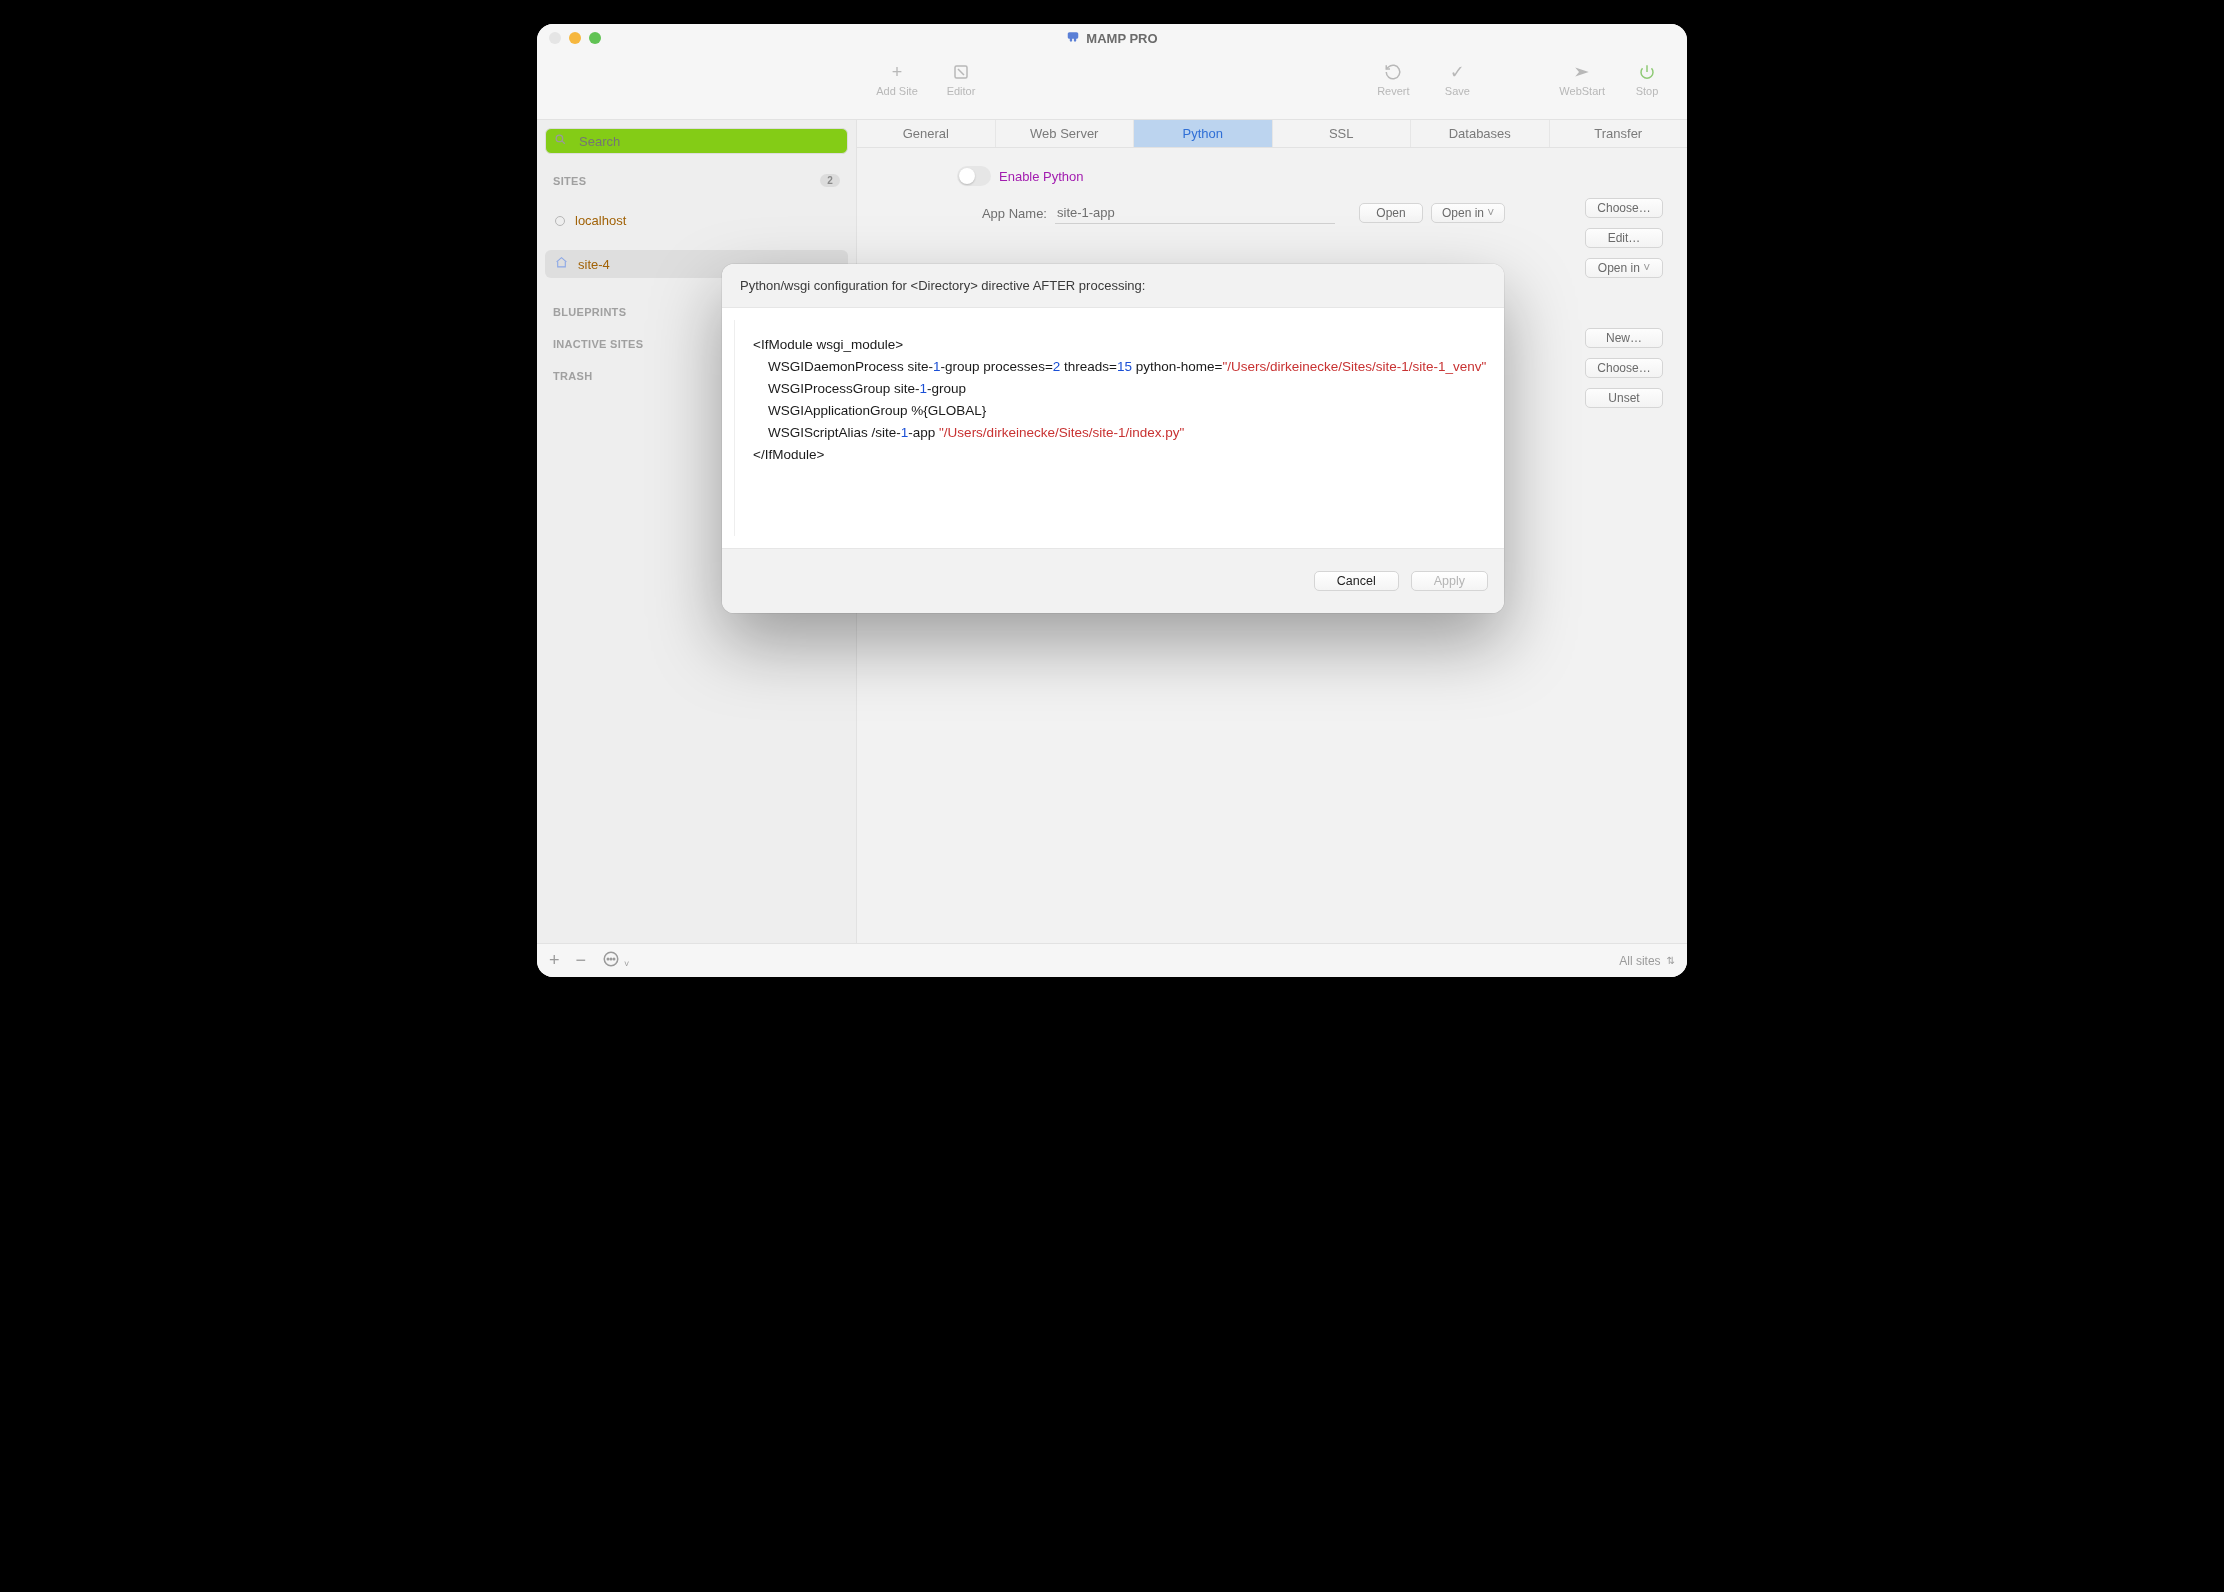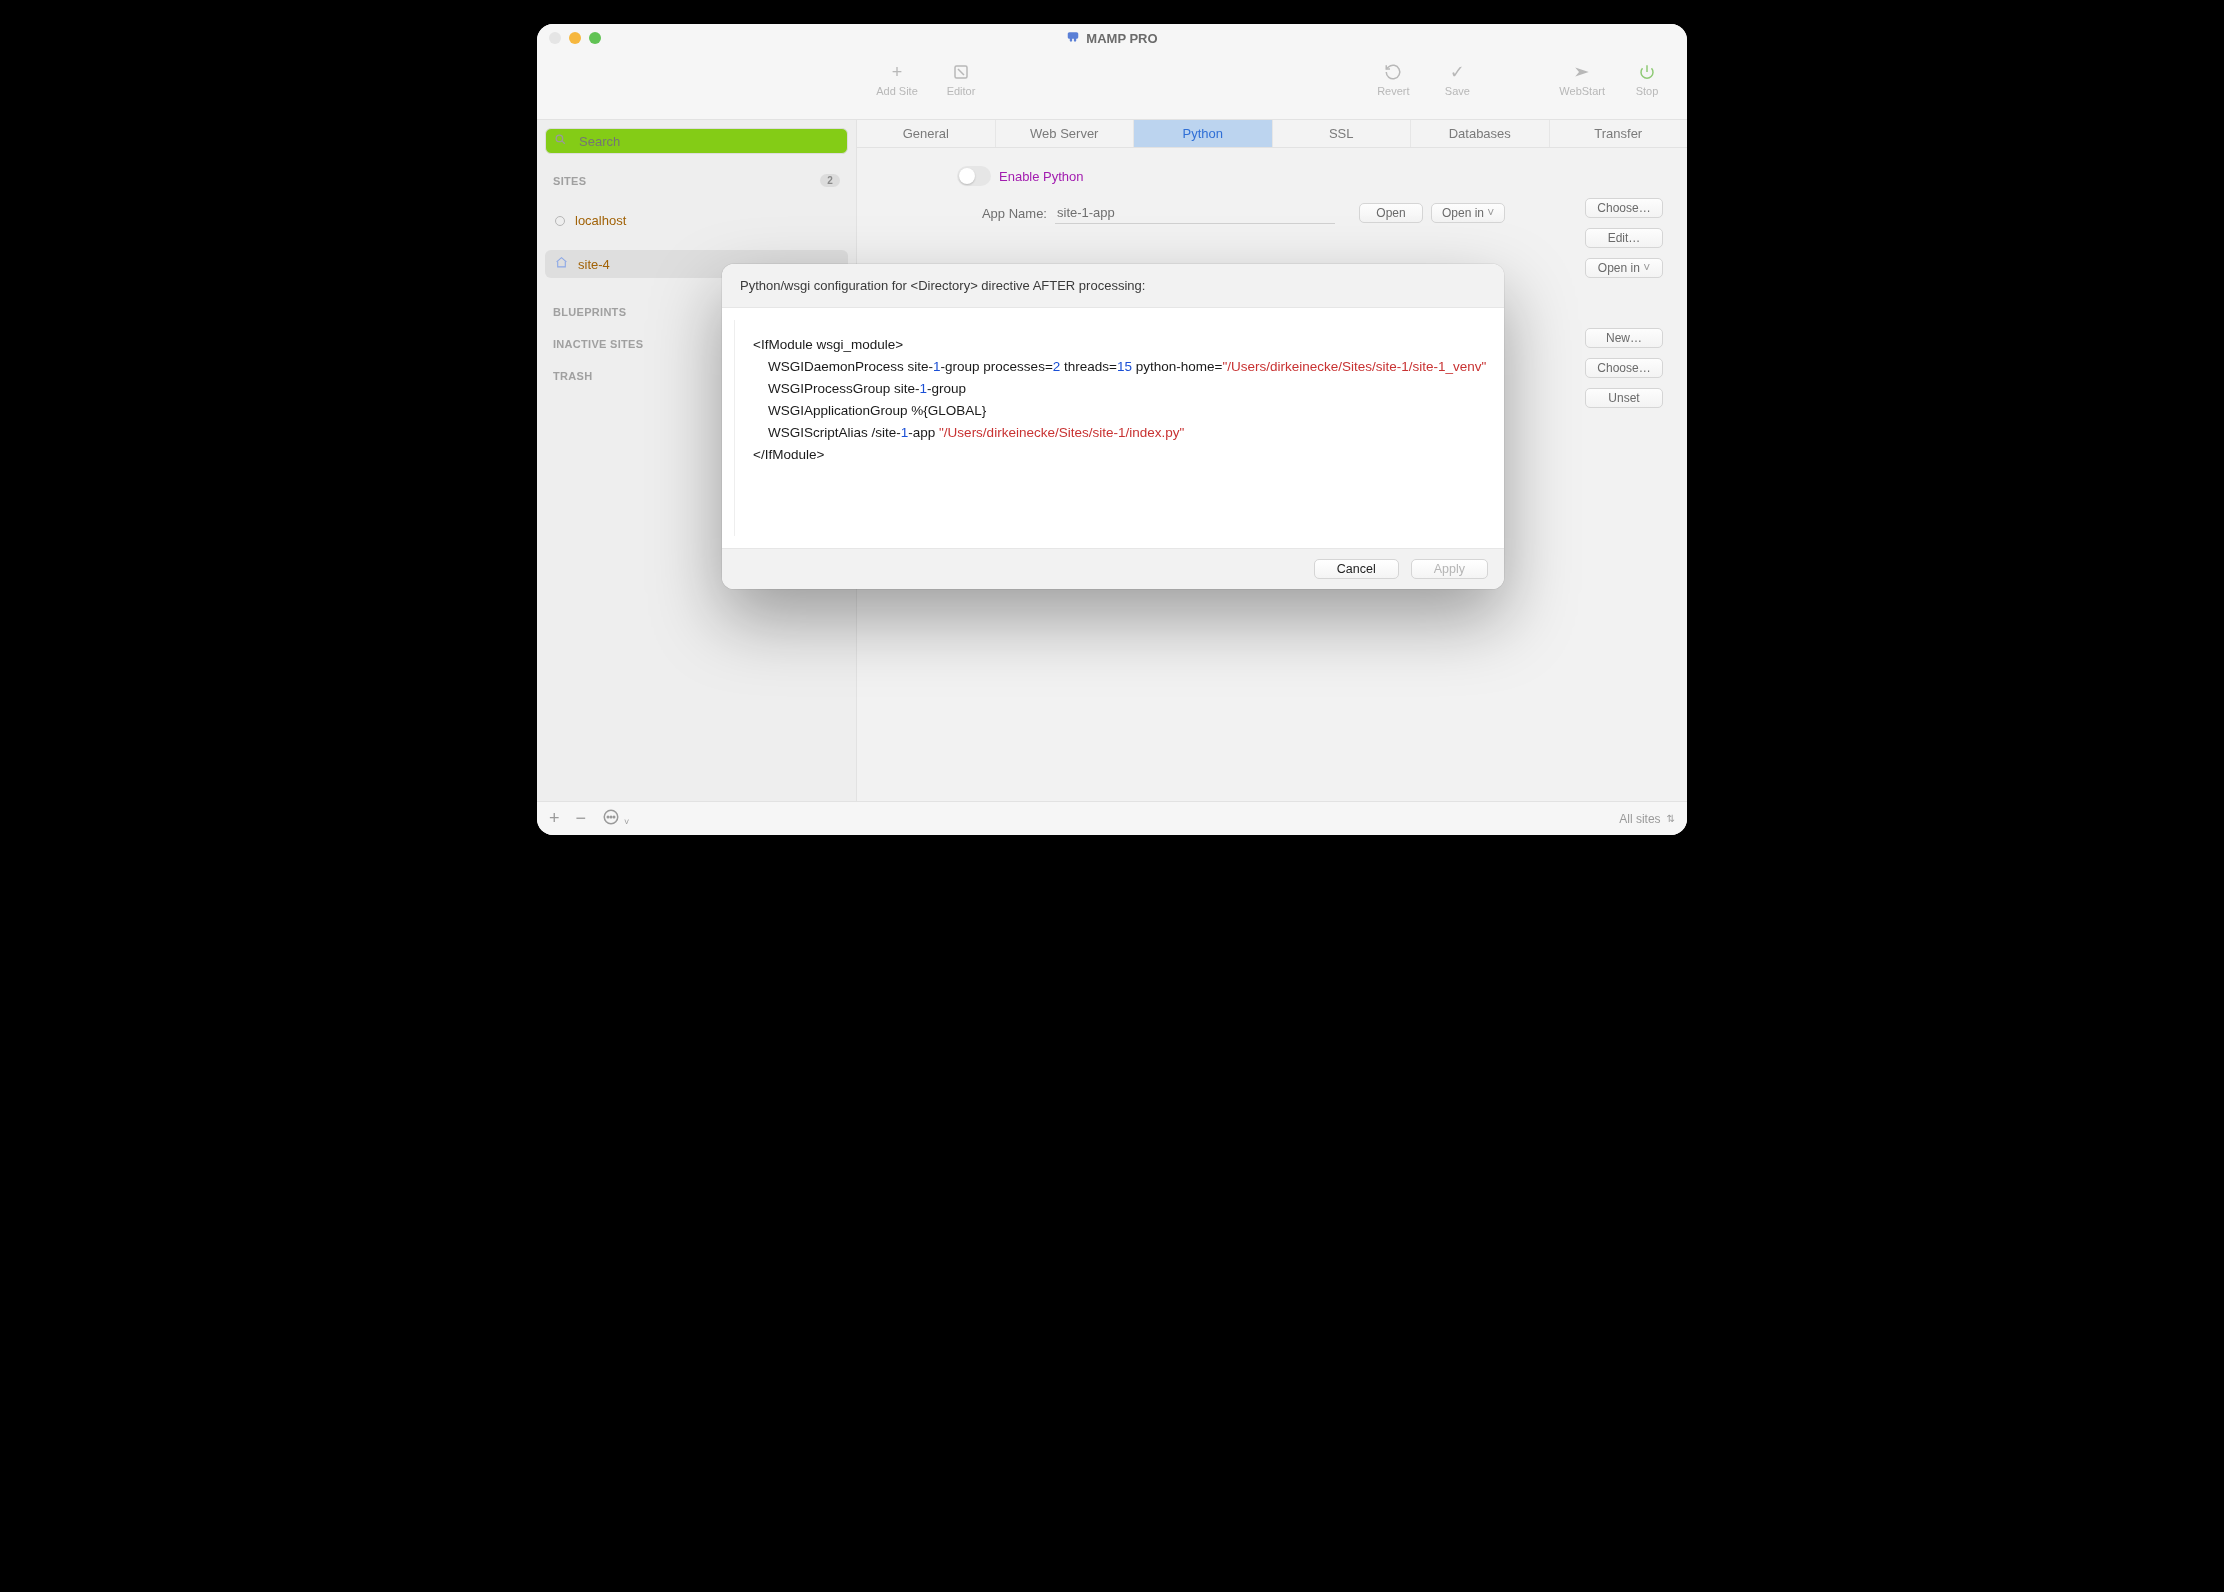--- a/index.html
+++ b/index.html
@@ -4,21 +4,21 @@
 <style>
 * { margin: 0; padding: 0; box-sizing: border-box; font-family: -apple-system, BlinkMacSystemFont, "Segoe UI", Helvetica, Arial, sans-serif; }
 body { background: #000; width: 2224px; height: 1592px; display: flex; align-items: flex-start; justify-content: center; padding-top: 24px; }
 .window { width: 1970px; height: 1392px; background: #f2f2f2; border-radius: 16px; box-shadow: 0 30px 90px rgba(0,0,0,0.55); overflow: hidden; position: relative; transform: scale(0.585); transform-origin: top center; }
 
 
 
 
 
 body { transform: none; }
-.window { transform: none; width: 1150px; height: 811px; top: 0; }
+.window { transform: none; width: 1150px; height: 953px; top: 0; }
 
 
 .titlebar { height: 28px; display: flex; align-items: center; padding: 0 12px; background: #f6f6f6; border-bottom: 0; position: relative; }
 .traffic { display: flex; gap: 8px; }
 .tl { width: 12px; height: 12px; border-radius: 50%; }
 .tl.close { background: #e5e5e5; }
 .tl.min { background: #f6b73e; }
 .tl.max { background: #61c354; }
 .titlebar .apptitle { position: absolute; left: 0; right: 0; text-align: center; font-size: 13px; font-weight: 600; color: #6b6b6b; display: flex; align-items: center; justify-content: center; gap: 6px; pointer-events: none; }
 .elephant { color: #5a7fd6; font-size: 14px; }
@@ -65,21 +65,21 @@
 
 .statusbar { position: absolute; left: 0; right: 0; bottom: 0; height: 34px; border-top: 1px solid #e2e2e2; background: #f6f6f6; display: flex; align-items: center; padding: 0 12px; gap: 16px; color: #9a9a9a; font-size: 14px; }
 .sb-right { margin-left: auto; display: flex; align-items: center; gap: 6px; font-size: 12px; }
 
 
 .modal { position: absolute; left: 185px; top: 240px; width: 782px; background: #fff; border-radius: 12px; box-shadow: 0 30px 70px rgba(0,0,0,0.35), 0 0 0 1px rgba(0,0,0,0.05); overflow: hidden; }
 .modal-header { background: #f2f2f2; padding: 14px 18px; font-size: 13px; color: #3a3a3a; border-bottom: 1px solid #e6e6e6; }
 .modal-body { background: #fff; padding: 14px 18px 14px 18px; font-family: ui-monospace, SFMono-Regular, Menlo, Consolas, monospace; font-size: 13.5px; line-height: 1.55; color: #1a1a1a; min-height: 216px; border-left: 1px solid #eee; margin: 12px; white-space: pre; overflow-x: auto; }
 .modal-body .num { color: #1a4fd6; }
 .modal-body .str { color: #c83232; }
-.modal-footer { background: #f2f2f2; padding: 10px 16px; display: flex; justify-content: flex-end; gap: 12px; border-top: 1px solid #e6e6e6; }
+.modal-footer { background: #f2f2f2; padding: 22px 16px; display: flex; justify-content: flex-end; gap: 12px; border-top: 1px solid #e6e6e6; }
 .mbtn { font-size: 12.5px; padding: 2px 22px; border-radius: 5px; border: 1px solid #d5d5d5; background: linear-gradient(#ffffff,#f4f4f4); color: #222; }
 .mbtn.disabled { color: #b5b5b5; }
 </style>
 </head>
 <body>
 
 <div class="window">
 
   <div class="titlebar">
     <div class="traffic">

